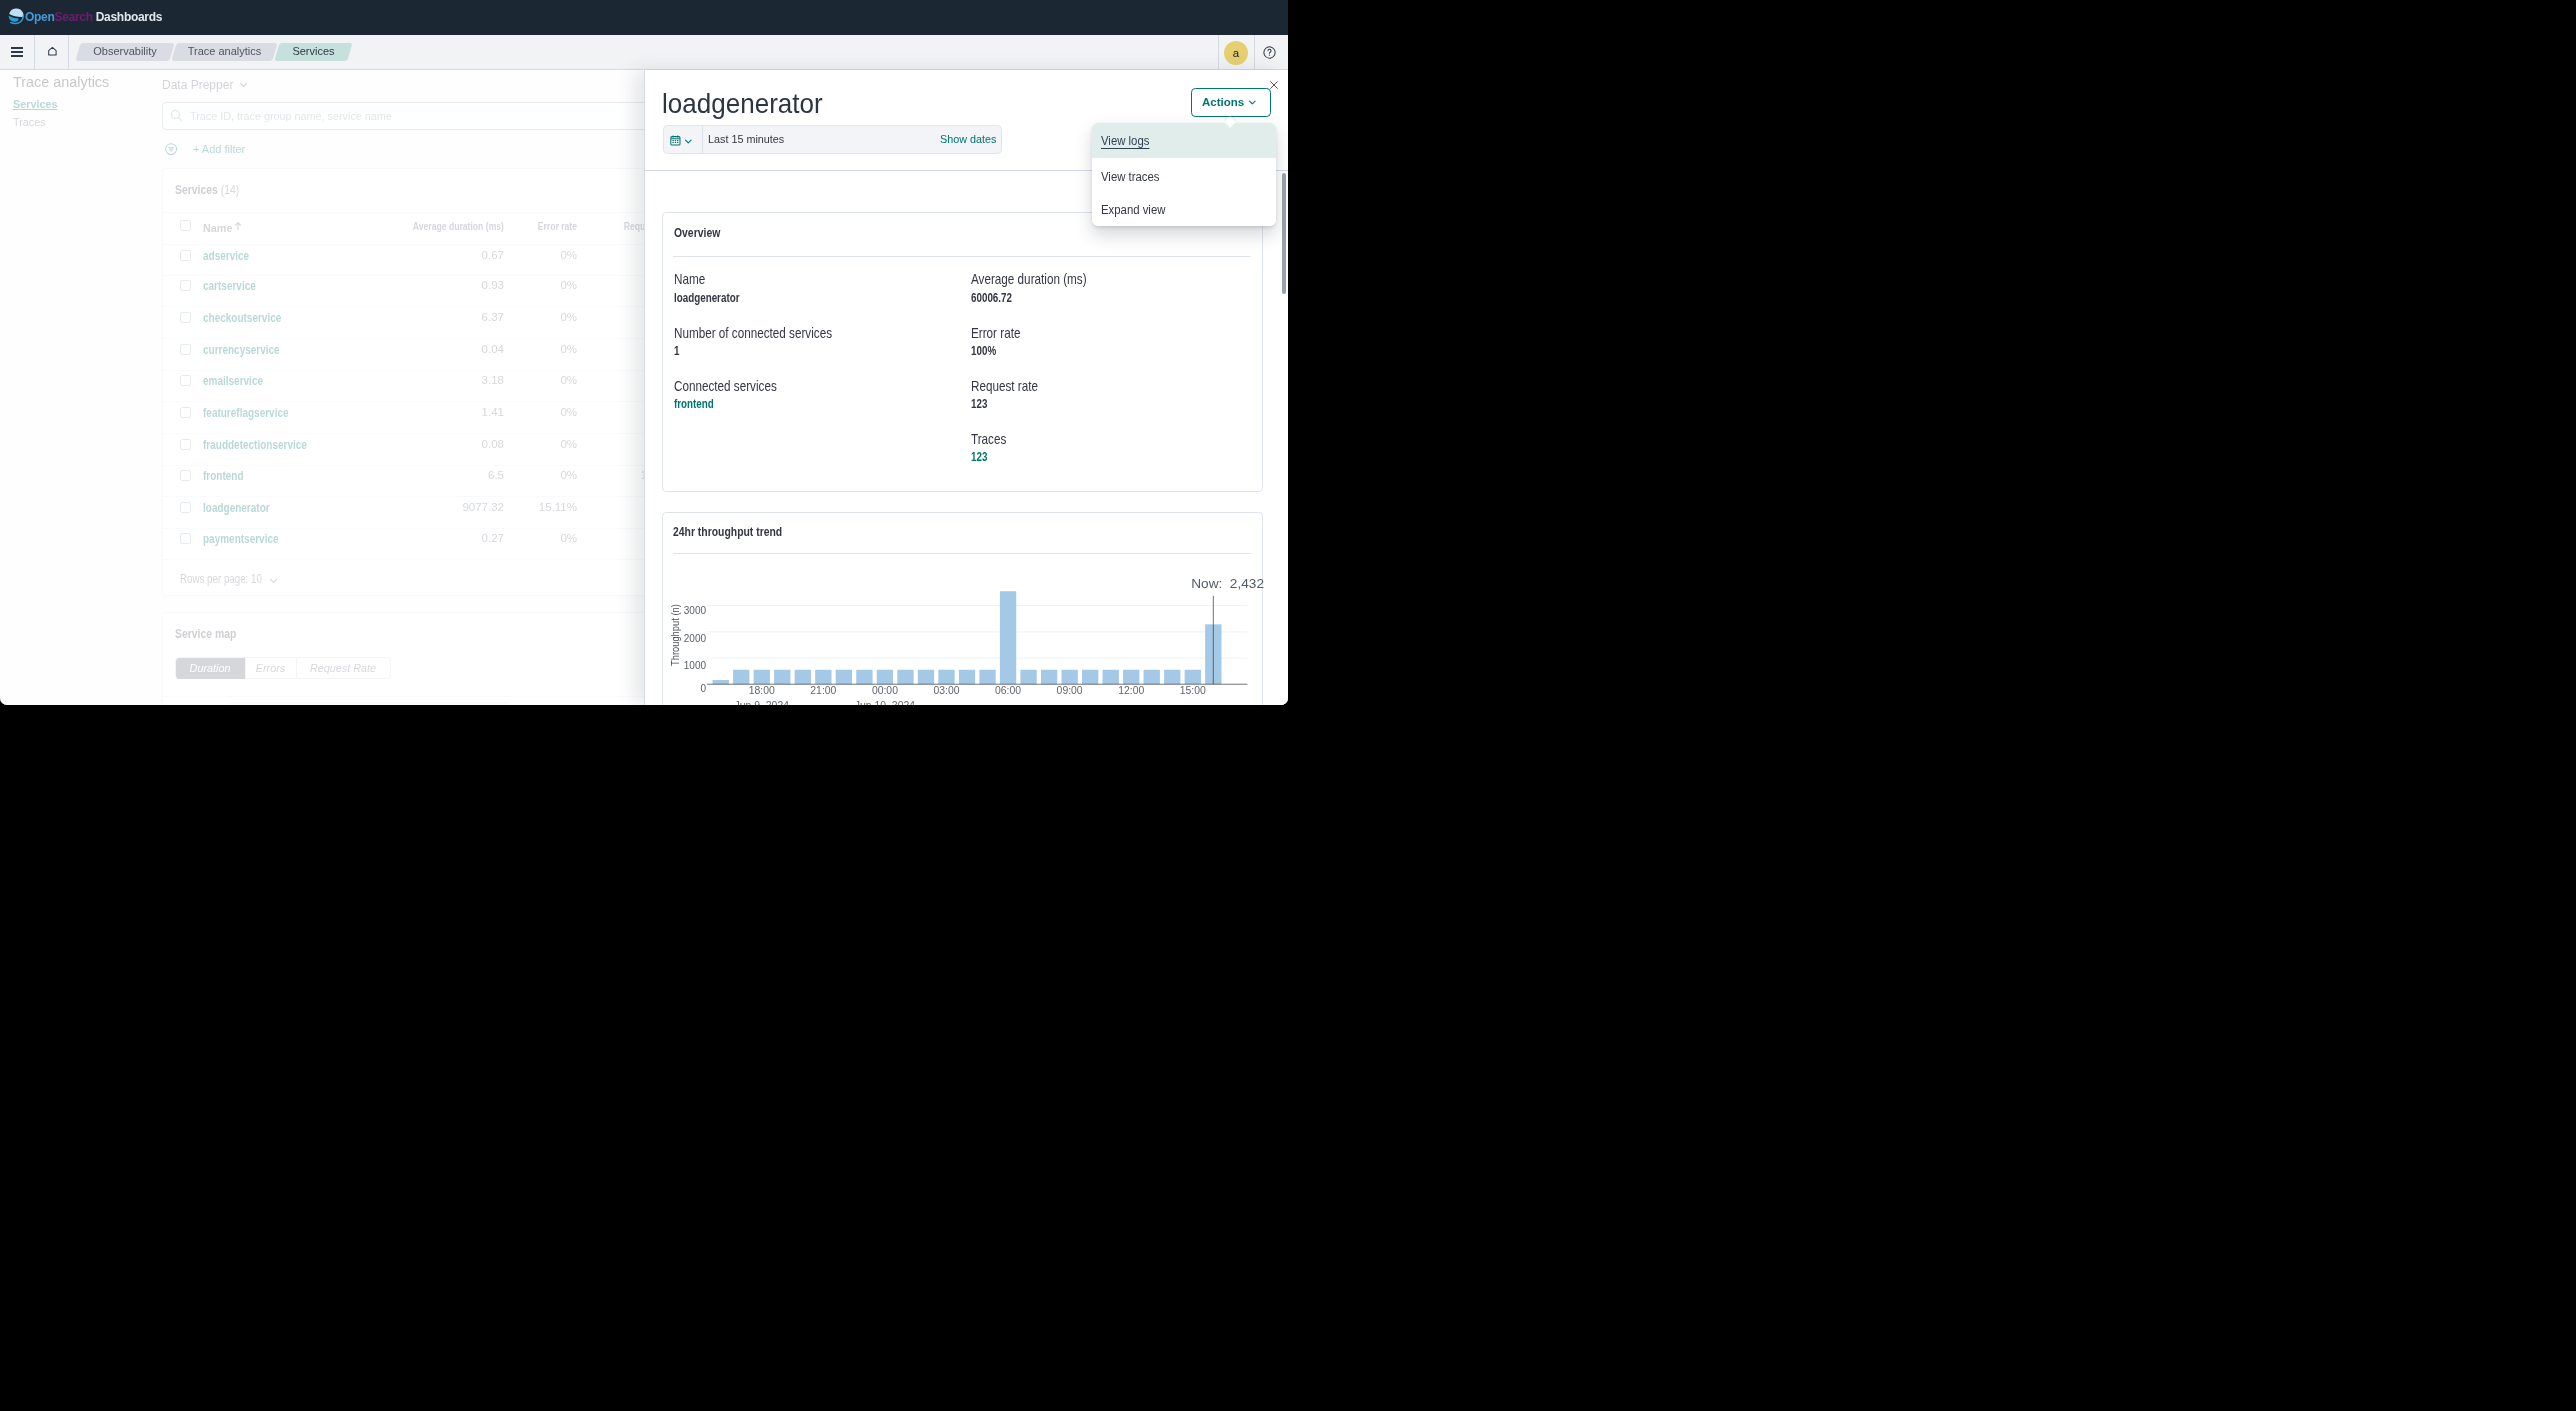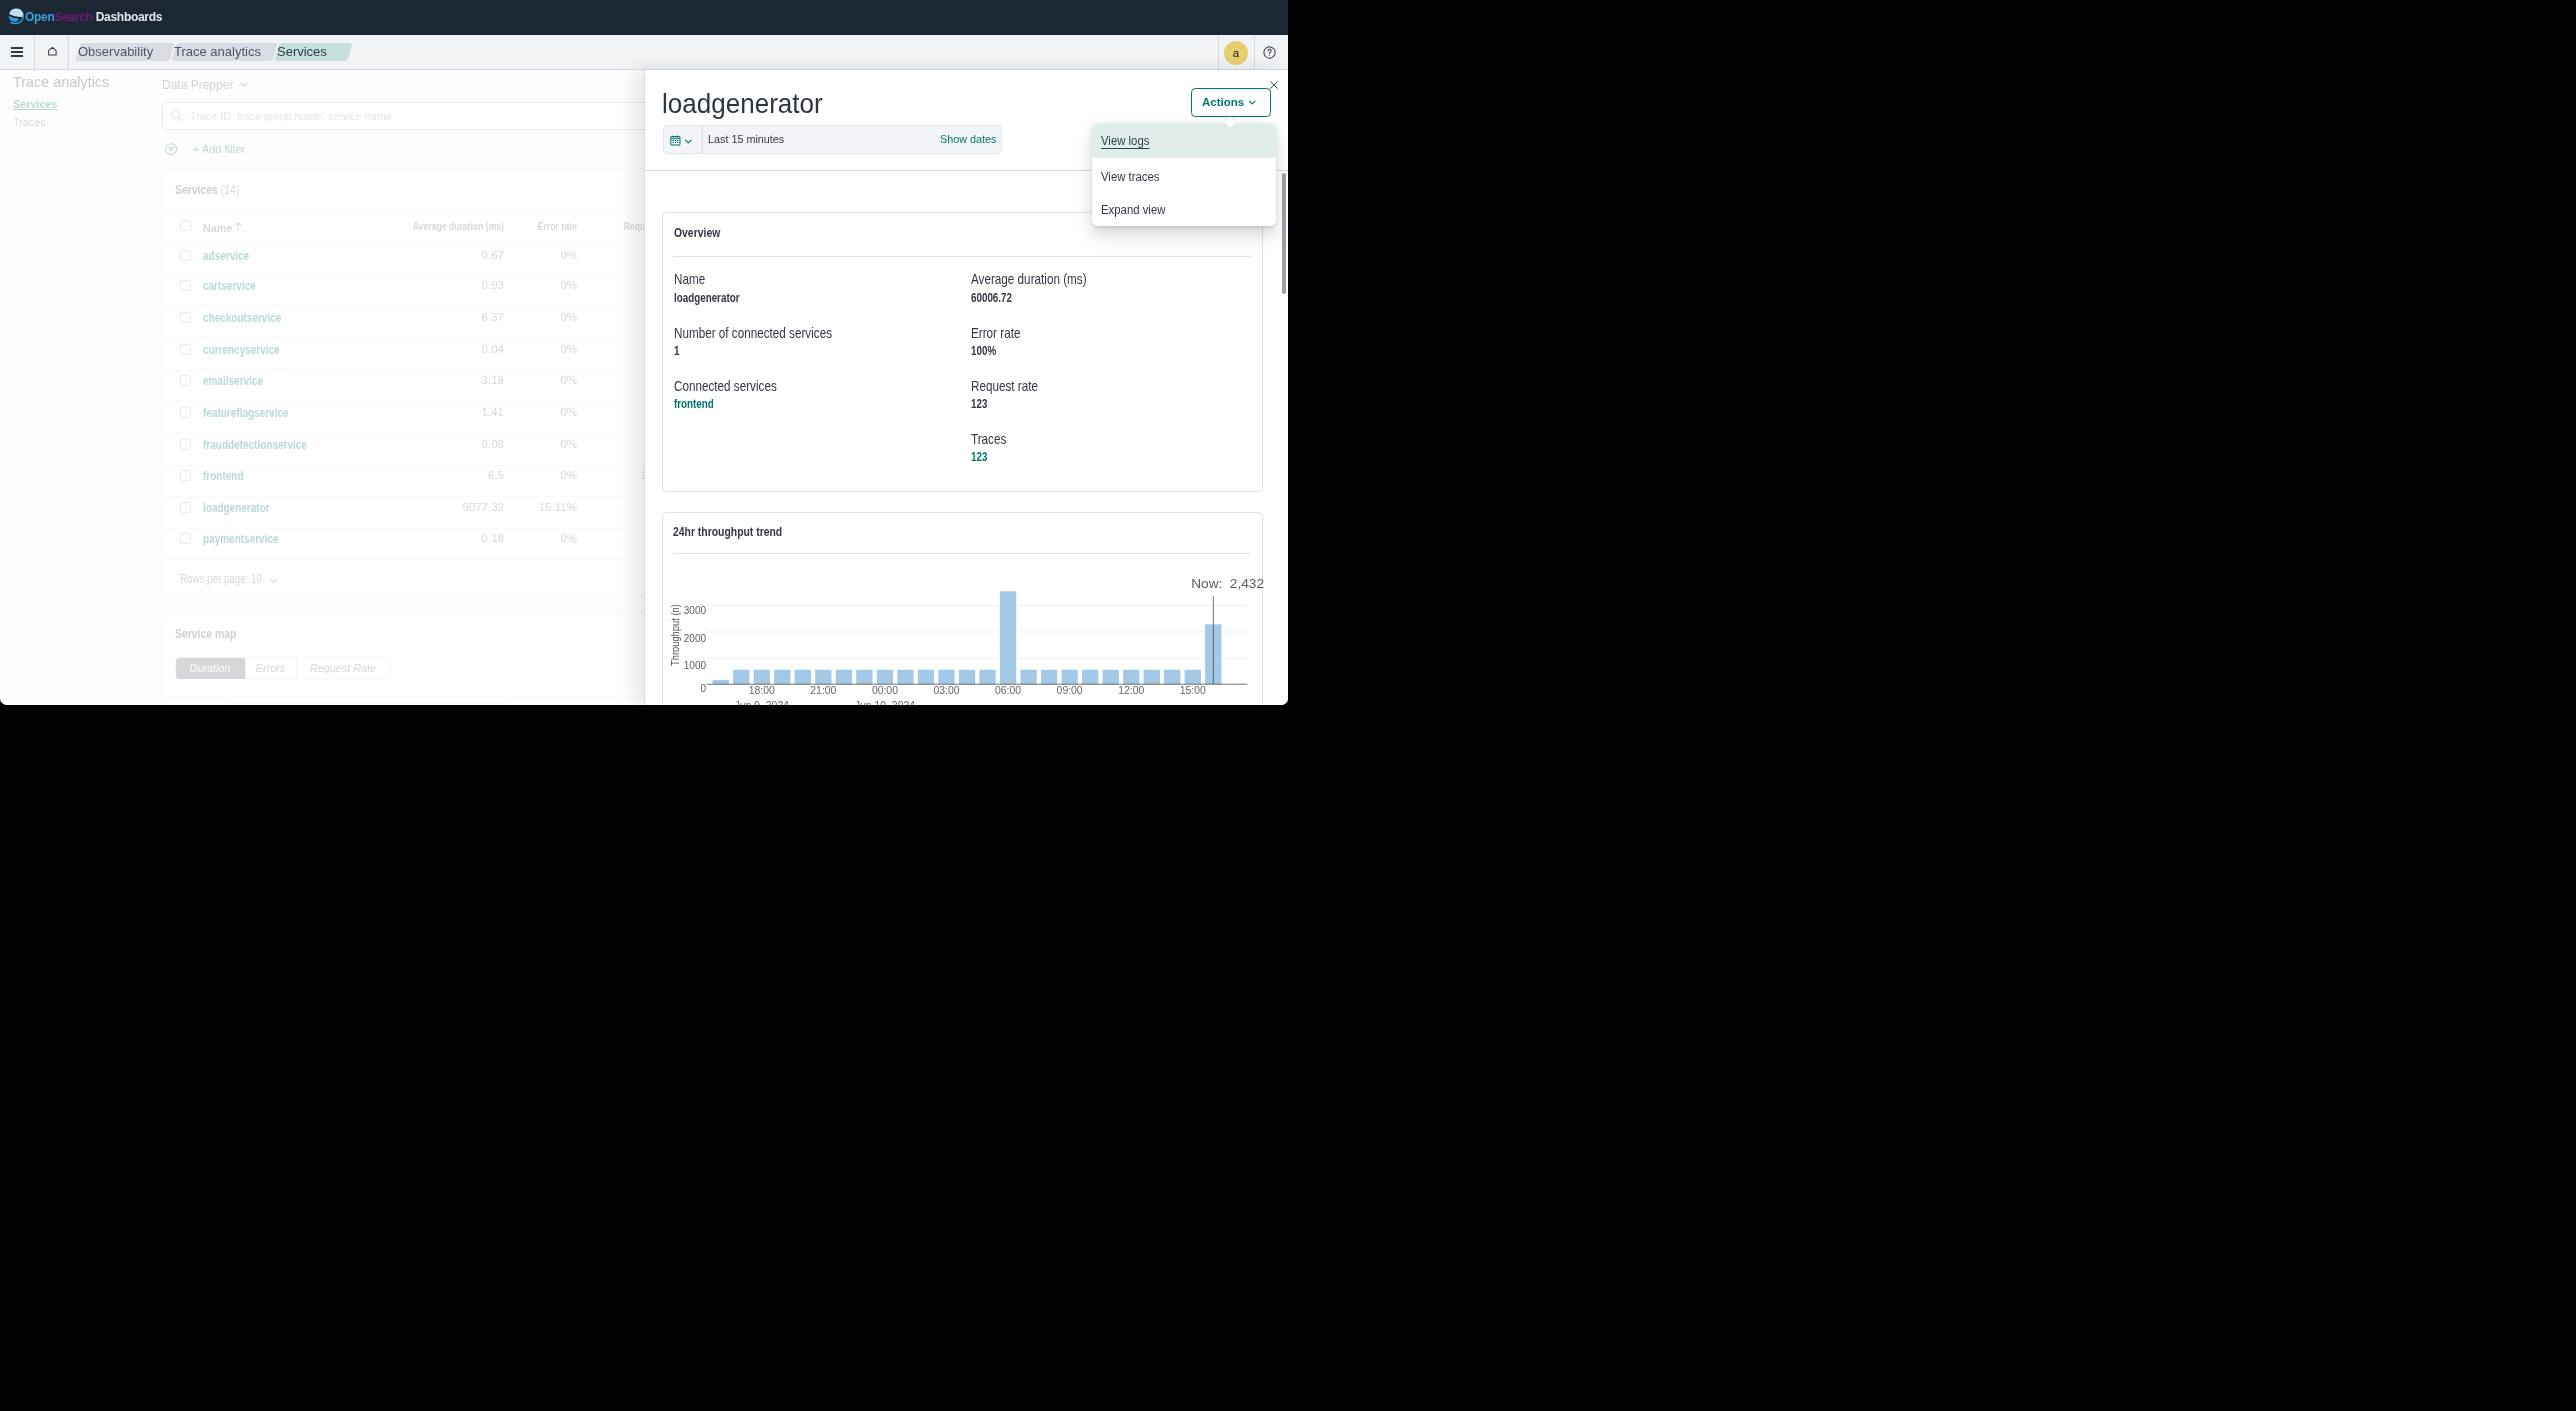--- a/index.html
+++ b/index.html
@@ -2,21 +2,21 @@
 <html style="font-size:11.5px"><head>
 <meta charset="utf-8">
 <style>
   html,body{margin:0;padding:0;background:#000;}
   *{box-sizing:border-box;font-family:"Liberation Sans",sans-serif;}
   .abs{position:absolute;}
   #page{position:relative;width:1288px;height:705px;background:#fafbfd;overflow:hidden;border-radius:0 0 7.2px 7.2px;}
   .sep{position:absolute;top:35px;width:0.7px;height:35px;background:#d3dae6;}
   .crumb{position:absolute;top:43px;height:17.6px;}
   .crumb .bg{position:absolute;left:0;top:0;width:100%;height:100%;background:#d9dce2;border-radius:2.9px;transform:skewX(-16deg);}
-  .crumb .lbl{position:relative;display:block;text-align:left;line-height:17.6px;font-size:13px;color:#4e5664;}
+  .crumb .lbl{position:relative;display:block;text-align:center;line-height:17.6px;font-size:11px;color:#4e5664;}
   .pnl{position:absolute;background:#fff;border:0.7px solid #e3e7ee;border-radius:4.3px;box-shadow:0 1.4px 2.9px rgba(40,50,70,.04);}
   .tealL{color:#00756f !important;}
   .row{position:absolute;left:0;width:100%;height:32px;border-bottom:0.7px solid #e9edf2;}
   .cbx{position:absolute;left:17px;top:5px;width:10.8px;height:10.8px;border:0.7px solid #a9b2bf;border-radius:2.2px;background:#fff;}
   .svcname{position:absolute;left:40px;top:0;line-height:21px;font-size:13.7px;font-weight:bold;color:#00756f;transform:scaleX(0.73);transform-origin:0 50%;white-space:nowrap;}
   .dur{position:absolute;left:212px;top:0;width:129px;line-height:21px;font-size:11.5px;color:#69707d;text-align:right;}
   .err{position:absolute;left:341px;top:0;width:73px;line-height:21px;font-size:11.5px;color:#69707d;text-align:right;}
   .req{position:absolute;left:415px;top:0;width:98px;line-height:21px;font-size:11.5px;color:#69707d;text-align:right;}
   .olabel{position:absolute;font-size:15px;line-height:15px;color:#343741;transform:scaleX(0.78);transform-origin:0 50%;white-space:nowrap;}
   .oval{position:absolute;font-size:12.6px;font-weight:bold;color:#343741;transform:scaleX(0.78);transform-origin:0 50%;white-space:nowrap;}
@@ -154,21 +154,21 @@
         </div>
       <div class="row" style="top:328px;">
           <span class="cbx"></span>
           <span class="svcname">loadgenerator</span>
           <span class="dur">9077.32</span>
           <span class="err">15.11%</span>
         </div>
       <div class="row" style="top:359px;">
           <span class="cbx"></span>
           <span class="svcname">paymentservice</span>
-          <span class="dur">0.18</span>
+          <span class="dur">0.27</span>
           <span class="err">0%</span>
         </div>
       <div class="abs" style="left:17px;top:404px;font-size:12.2px;line-height:12.2px;color:#69707d;transform:scaleX(0.8);transform-origin:0 50%;white-space:nowrap;">Rows per page: 10</div>
       <svg class="abs" style="left:106px;top:407px;" width="9.3" height="9.3" viewBox="0 0 14 14">
           <path d="M2.5 5 L7 9.5 L11.5 5" fill="none" stroke="#69707d" stroke-width="1.6" stroke-linecap="round" stroke-linejoin="round"></path>
         </svg>
     </div>
 
     <div class="pnl" style="left:162px;top:542px;width:1109px;height:173px;border-radius:4.3px 4.3px 0 0;">
       <div class="abs" style="left:12.2px;top:13.7px;font-size:13px;line-height:13px;font-weight:600;color:#4c535d;transform:scaleX(0.8);transform-origin:0 50%;white-space:nowrap;">Service map</div>

